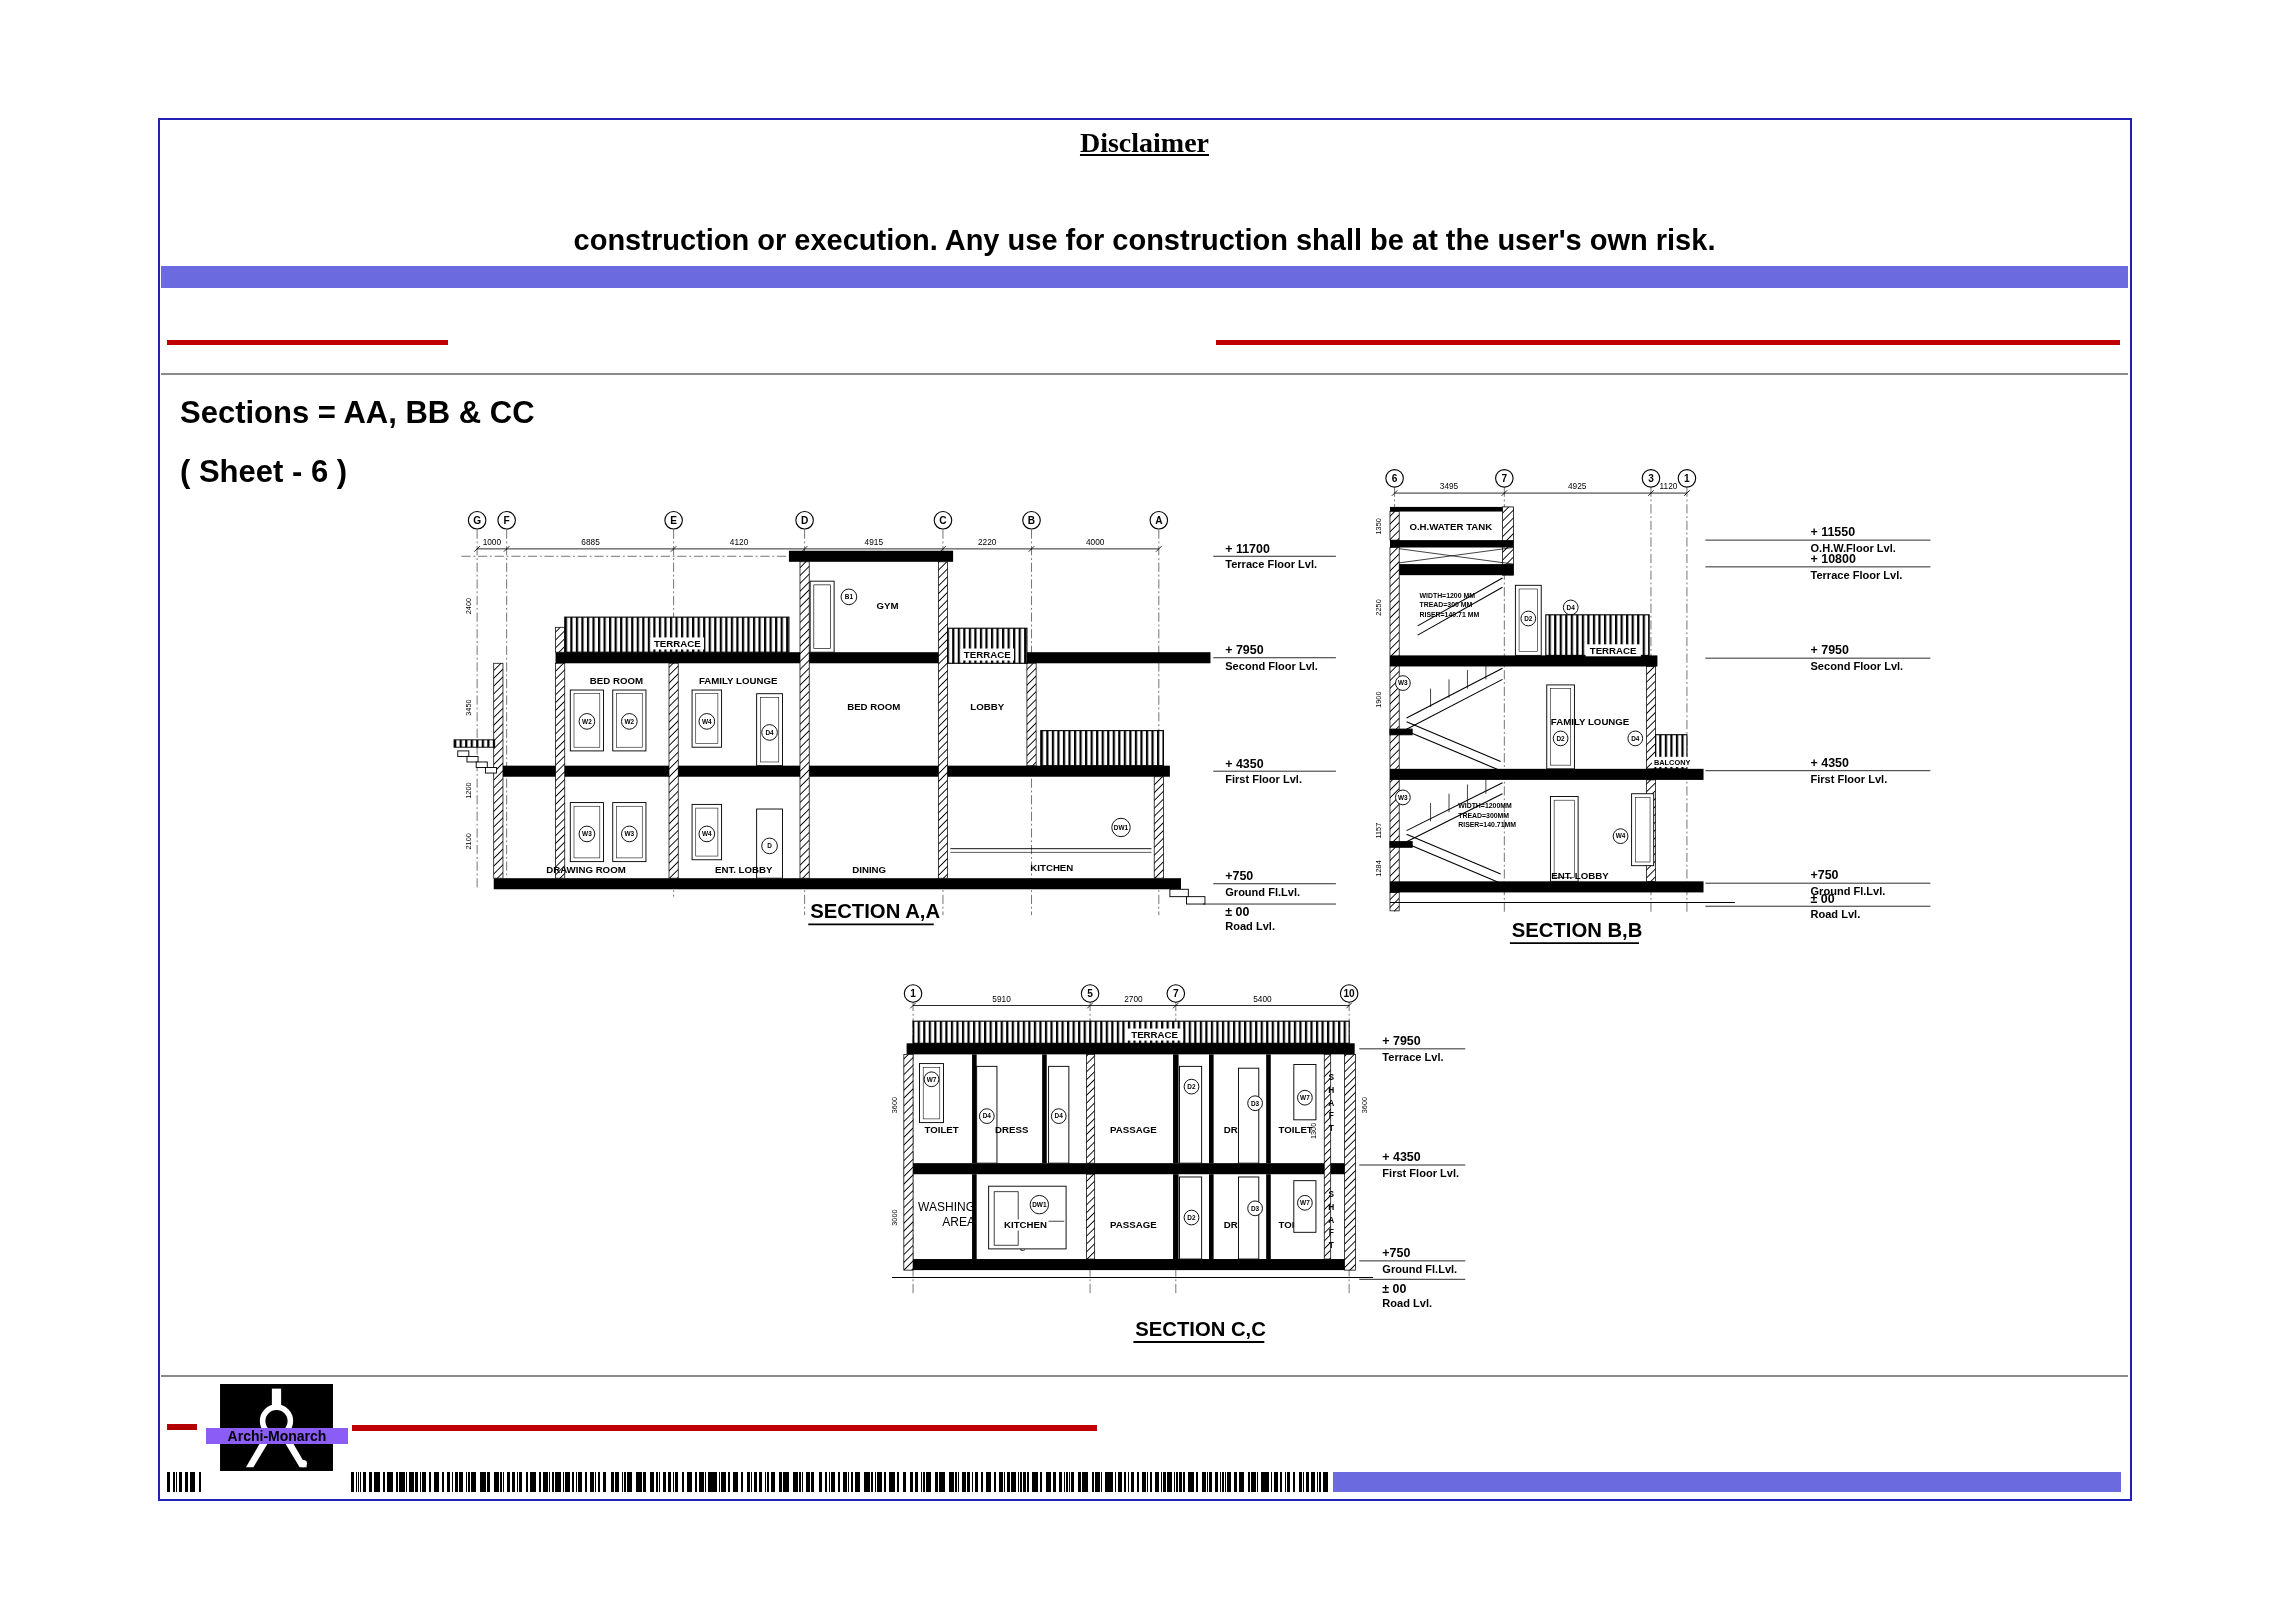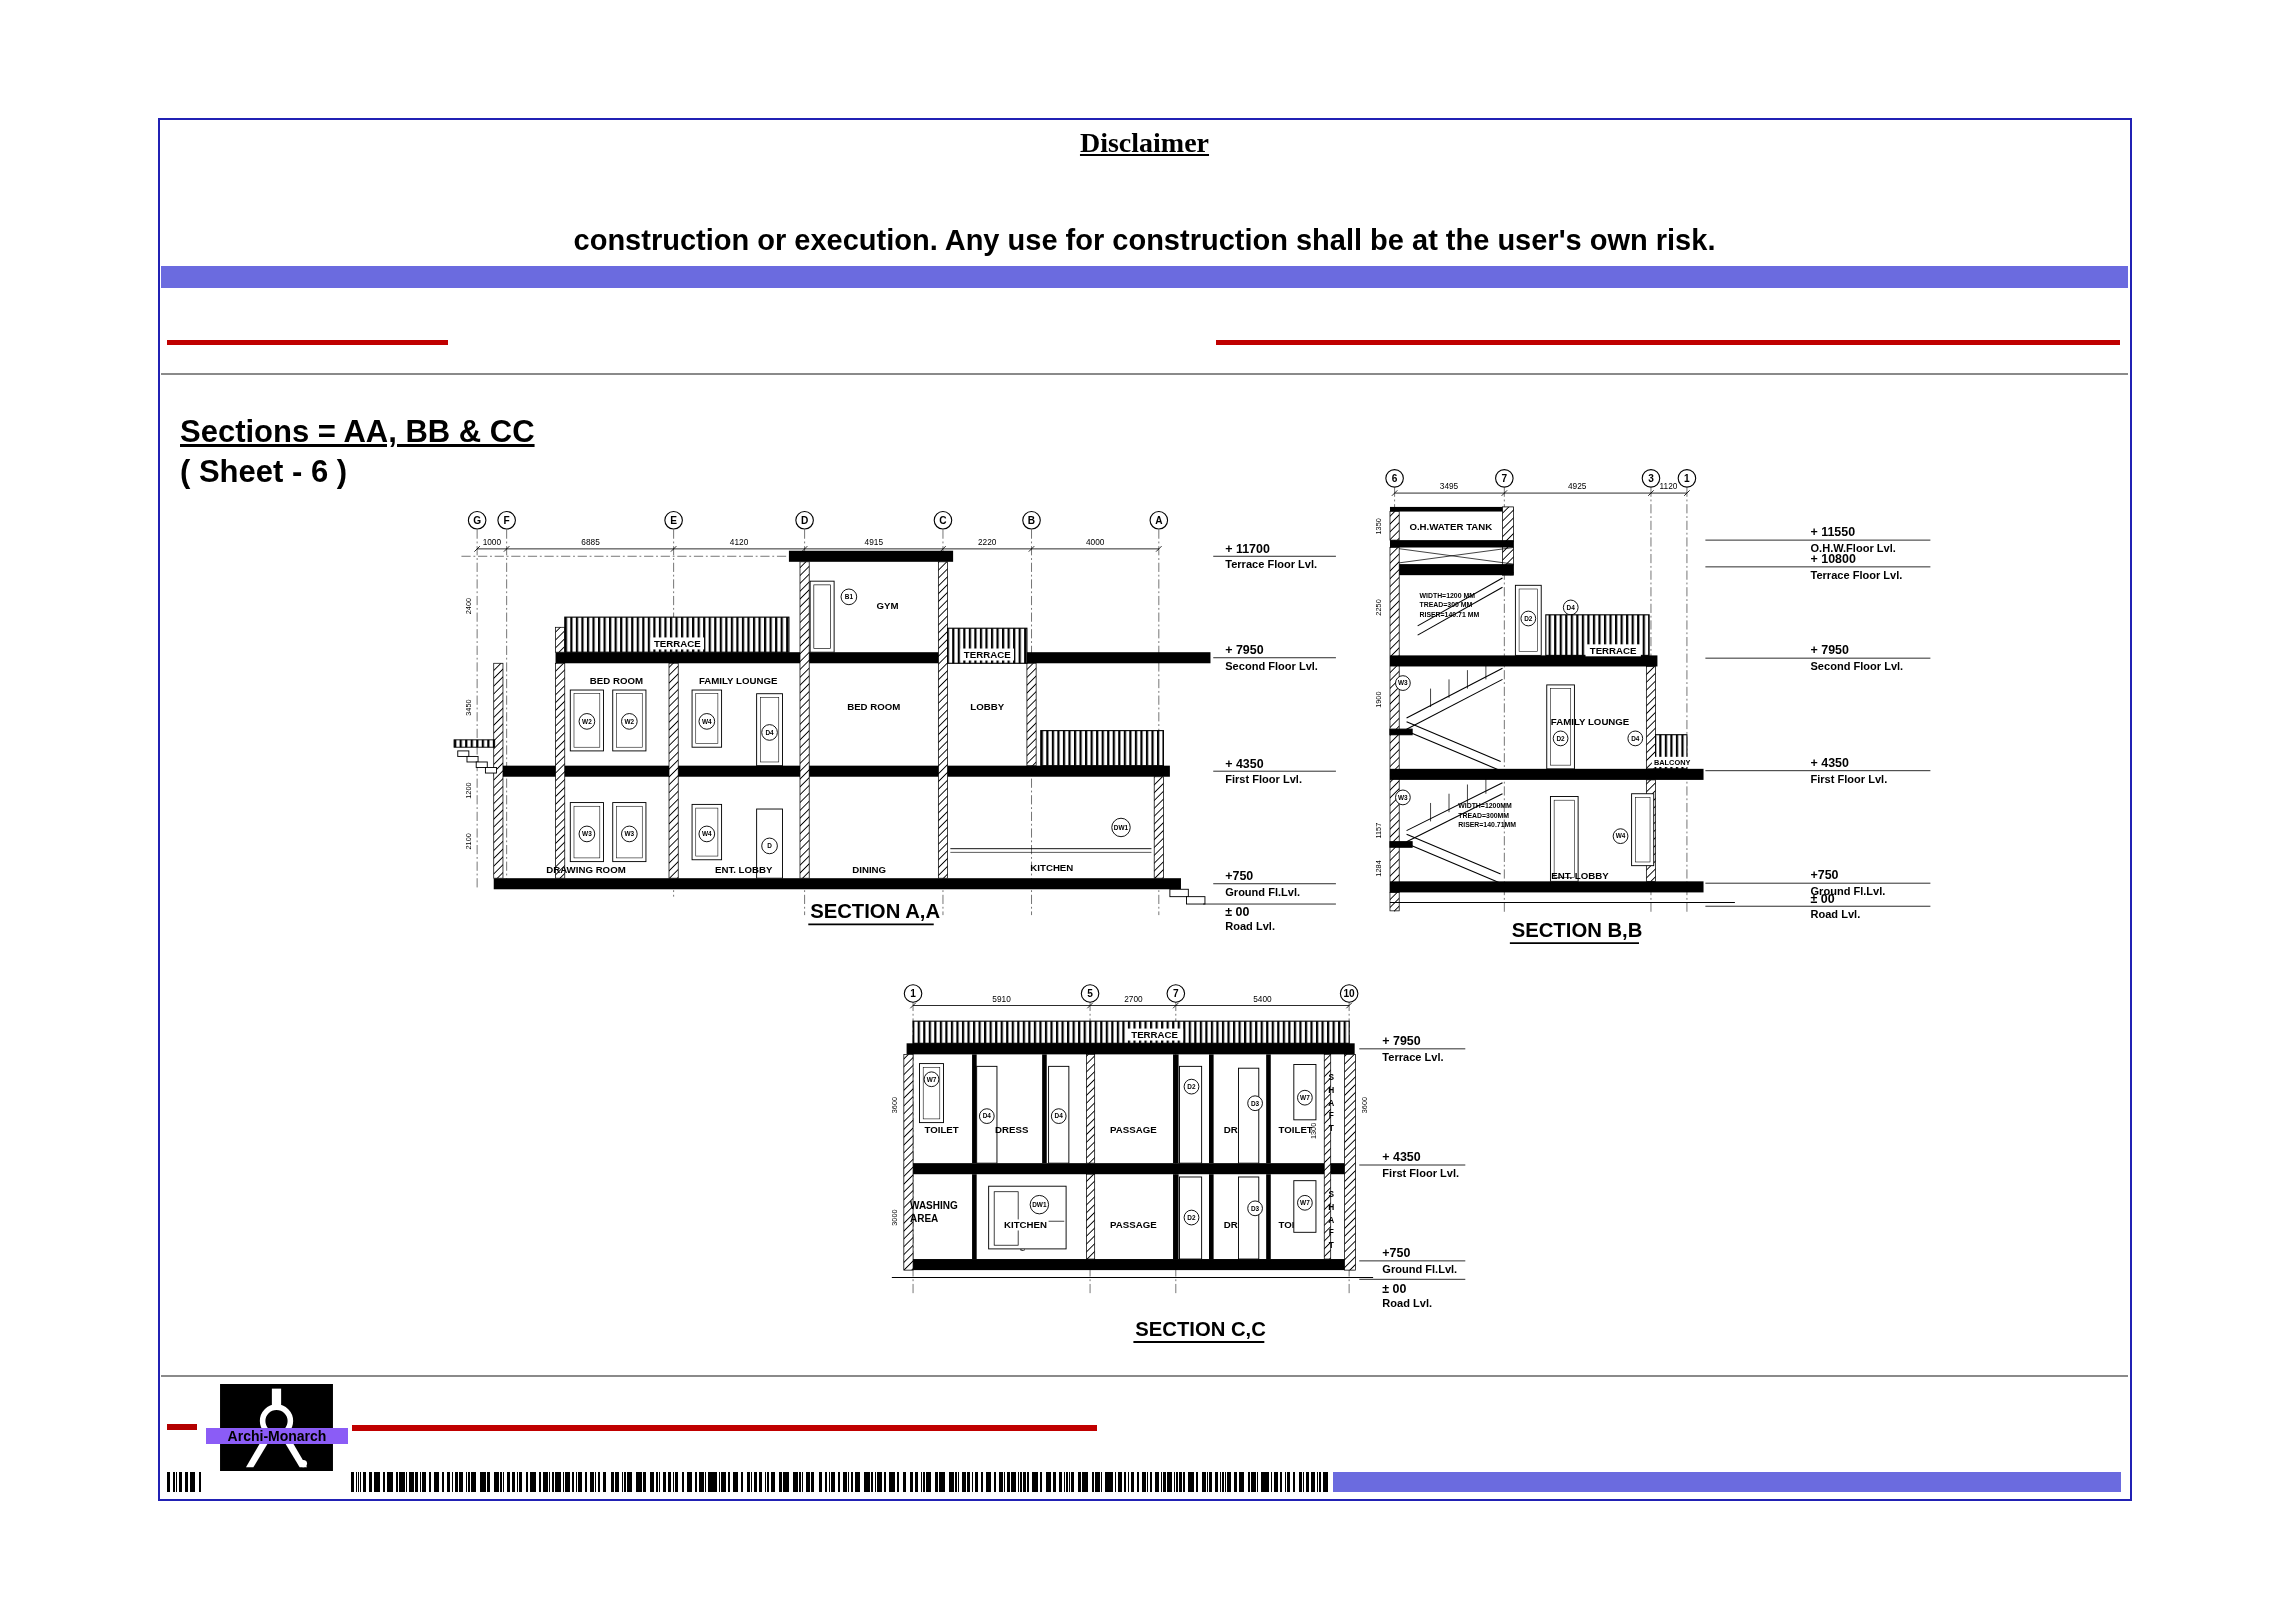--- a/index.html
+++ b/index.html
@@ -17,21 +17,21 @@
   .subtitle{left:180px;font-size:31px;font-weight:700;}
   .sheet-title{left:1108px;top:1403px;width:1023px;font-size:37px;font-weight:700;}
   .brand{left:206px;top:1428px;width:142px;font-size:14px;font-weight:700;background:#8b5cf6;text-align:center;z-index:3;}
   .barcode{top:1472px;height:20px;background-color:#fff;background-image:
      repeating-linear-gradient(90deg,#000 0 1.8px,rgba(0,0,0,0) 1.8px 6.5px),
      repeating-linear-gradient(90deg,#000 0 0.9px,rgba(0,0,0,0) 0.9px 4.6px),
      repeating-linear-gradient(90deg,#000 0 2.8px,rgba(0,0,0,0) 2.8px 12px);}
   .footer-bar{left:1333px;top:1472px;width:788px;height:20px;background:#6b6bdf;}
   .vertlbl{writing-mode:vertical-rl;text-orientation:upright;font-size:8.3px;font-weight:700;
            letter-spacing:2.8px;line-height:1;z-index:2;}
-  .wraplbl{font-size:10px;font-weight:700;text-align:left;line-height:1.25;z-index:2;}
+  .wraplbl{font-size:12px;font-weight:400;text-align:right;line-height:1.25;z-index:2;}
   svg text{font-family:"Liberation Sans",sans-serif;fill:#000;}
   .bub{font-size:11px;font-weight:700;text-anchor:middle;}
   .dimt{font-size:9px;text-anchor:middle;}
   .sdim{font-size:8px;text-anchor:middle;}
   .room{font-size:10.5px;font-weight:700;text-anchor:middle;}
   .tagt{font-size:7px;font-weight:700;text-anchor:middle;}
   .lvlv{font-size:13.5px;font-weight:700;}
   .lvll{font-size:12px;font-weight:700;}
   .sect{font-size:22px;font-weight:700;}
   .note{font-size:7.5px;font-weight:700;}
@@ -45,21 +45,21 @@
 
   <div class="abs disc-title">Disclaimer</div>
   <div class="abs disc-line disc-line2">construction or execution. Any use for construction shall be at the user's own risk.</div>
 
   <div class="abs purple-band"></div>
 
   <div class="abs redline" style="left:167px;top:340px;width:281px;"></div>
   <div class="abs redline" style="left:1216px;top:340px;width:904px;"></div>
   <div class="abs grayrule" style="left:161px;top:373px;width:1967px;"></div>
 
-  <div class="abs subtitle" style="top:414px;text-decoration:underline;">Sections = AA, BB &amp; CC</div>
+  <div class="abs subtitle" style="top:395px;">Sections = AA, BB &amp; CC</div>
   <div class="abs subtitle" style="top:454px;">( Sheet - 6 )</div>
 
   <div class="abs" style="left:443px;top:509px;">
   <svg width="904" height="434" viewBox="0 0 980 470">
     <defs>
       <pattern id="hatchA" width="6" height="6" patternUnits="userSpaceOnUse" patternTransform="rotate(45)">
         <rect width="6" height="6" fill="#fff"></rect>
             <line x1="0" y1="0" x2="0" y2="6" stroke="#000" stroke-width="2"></line>
       </pattern>
       <pattern id="railA" width="6" height="10" patternUnits="userSpaceOnUse">

